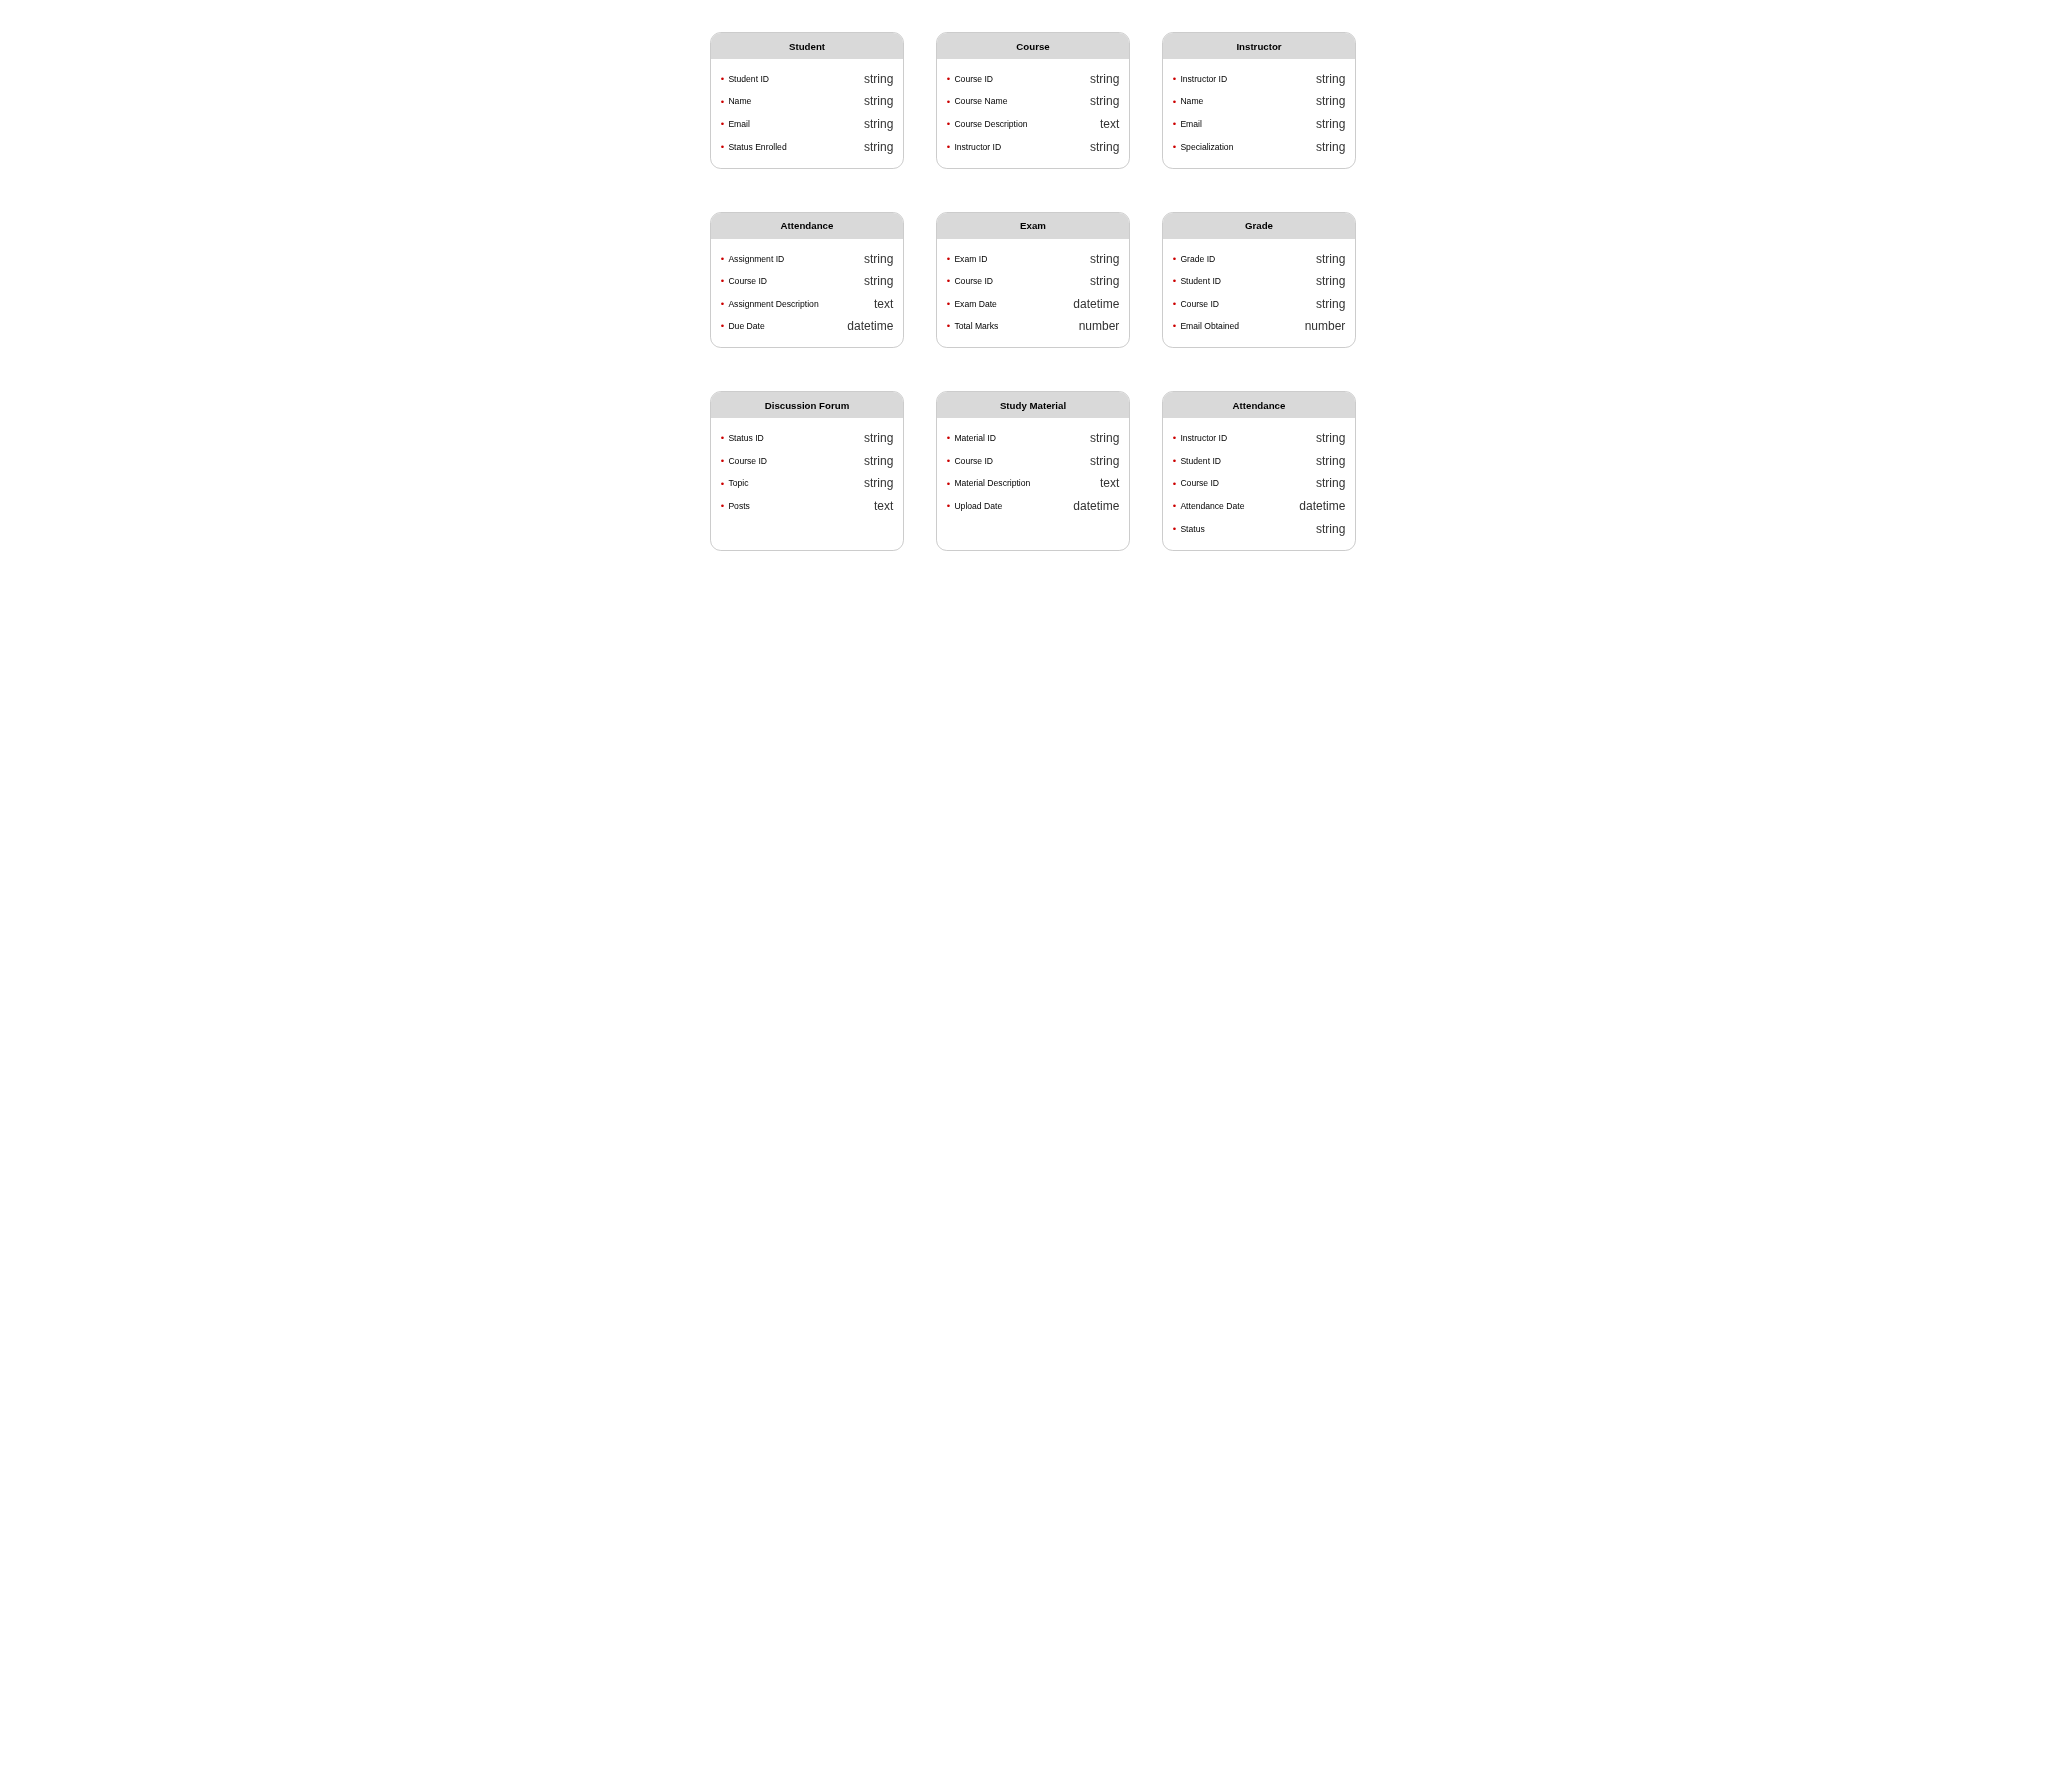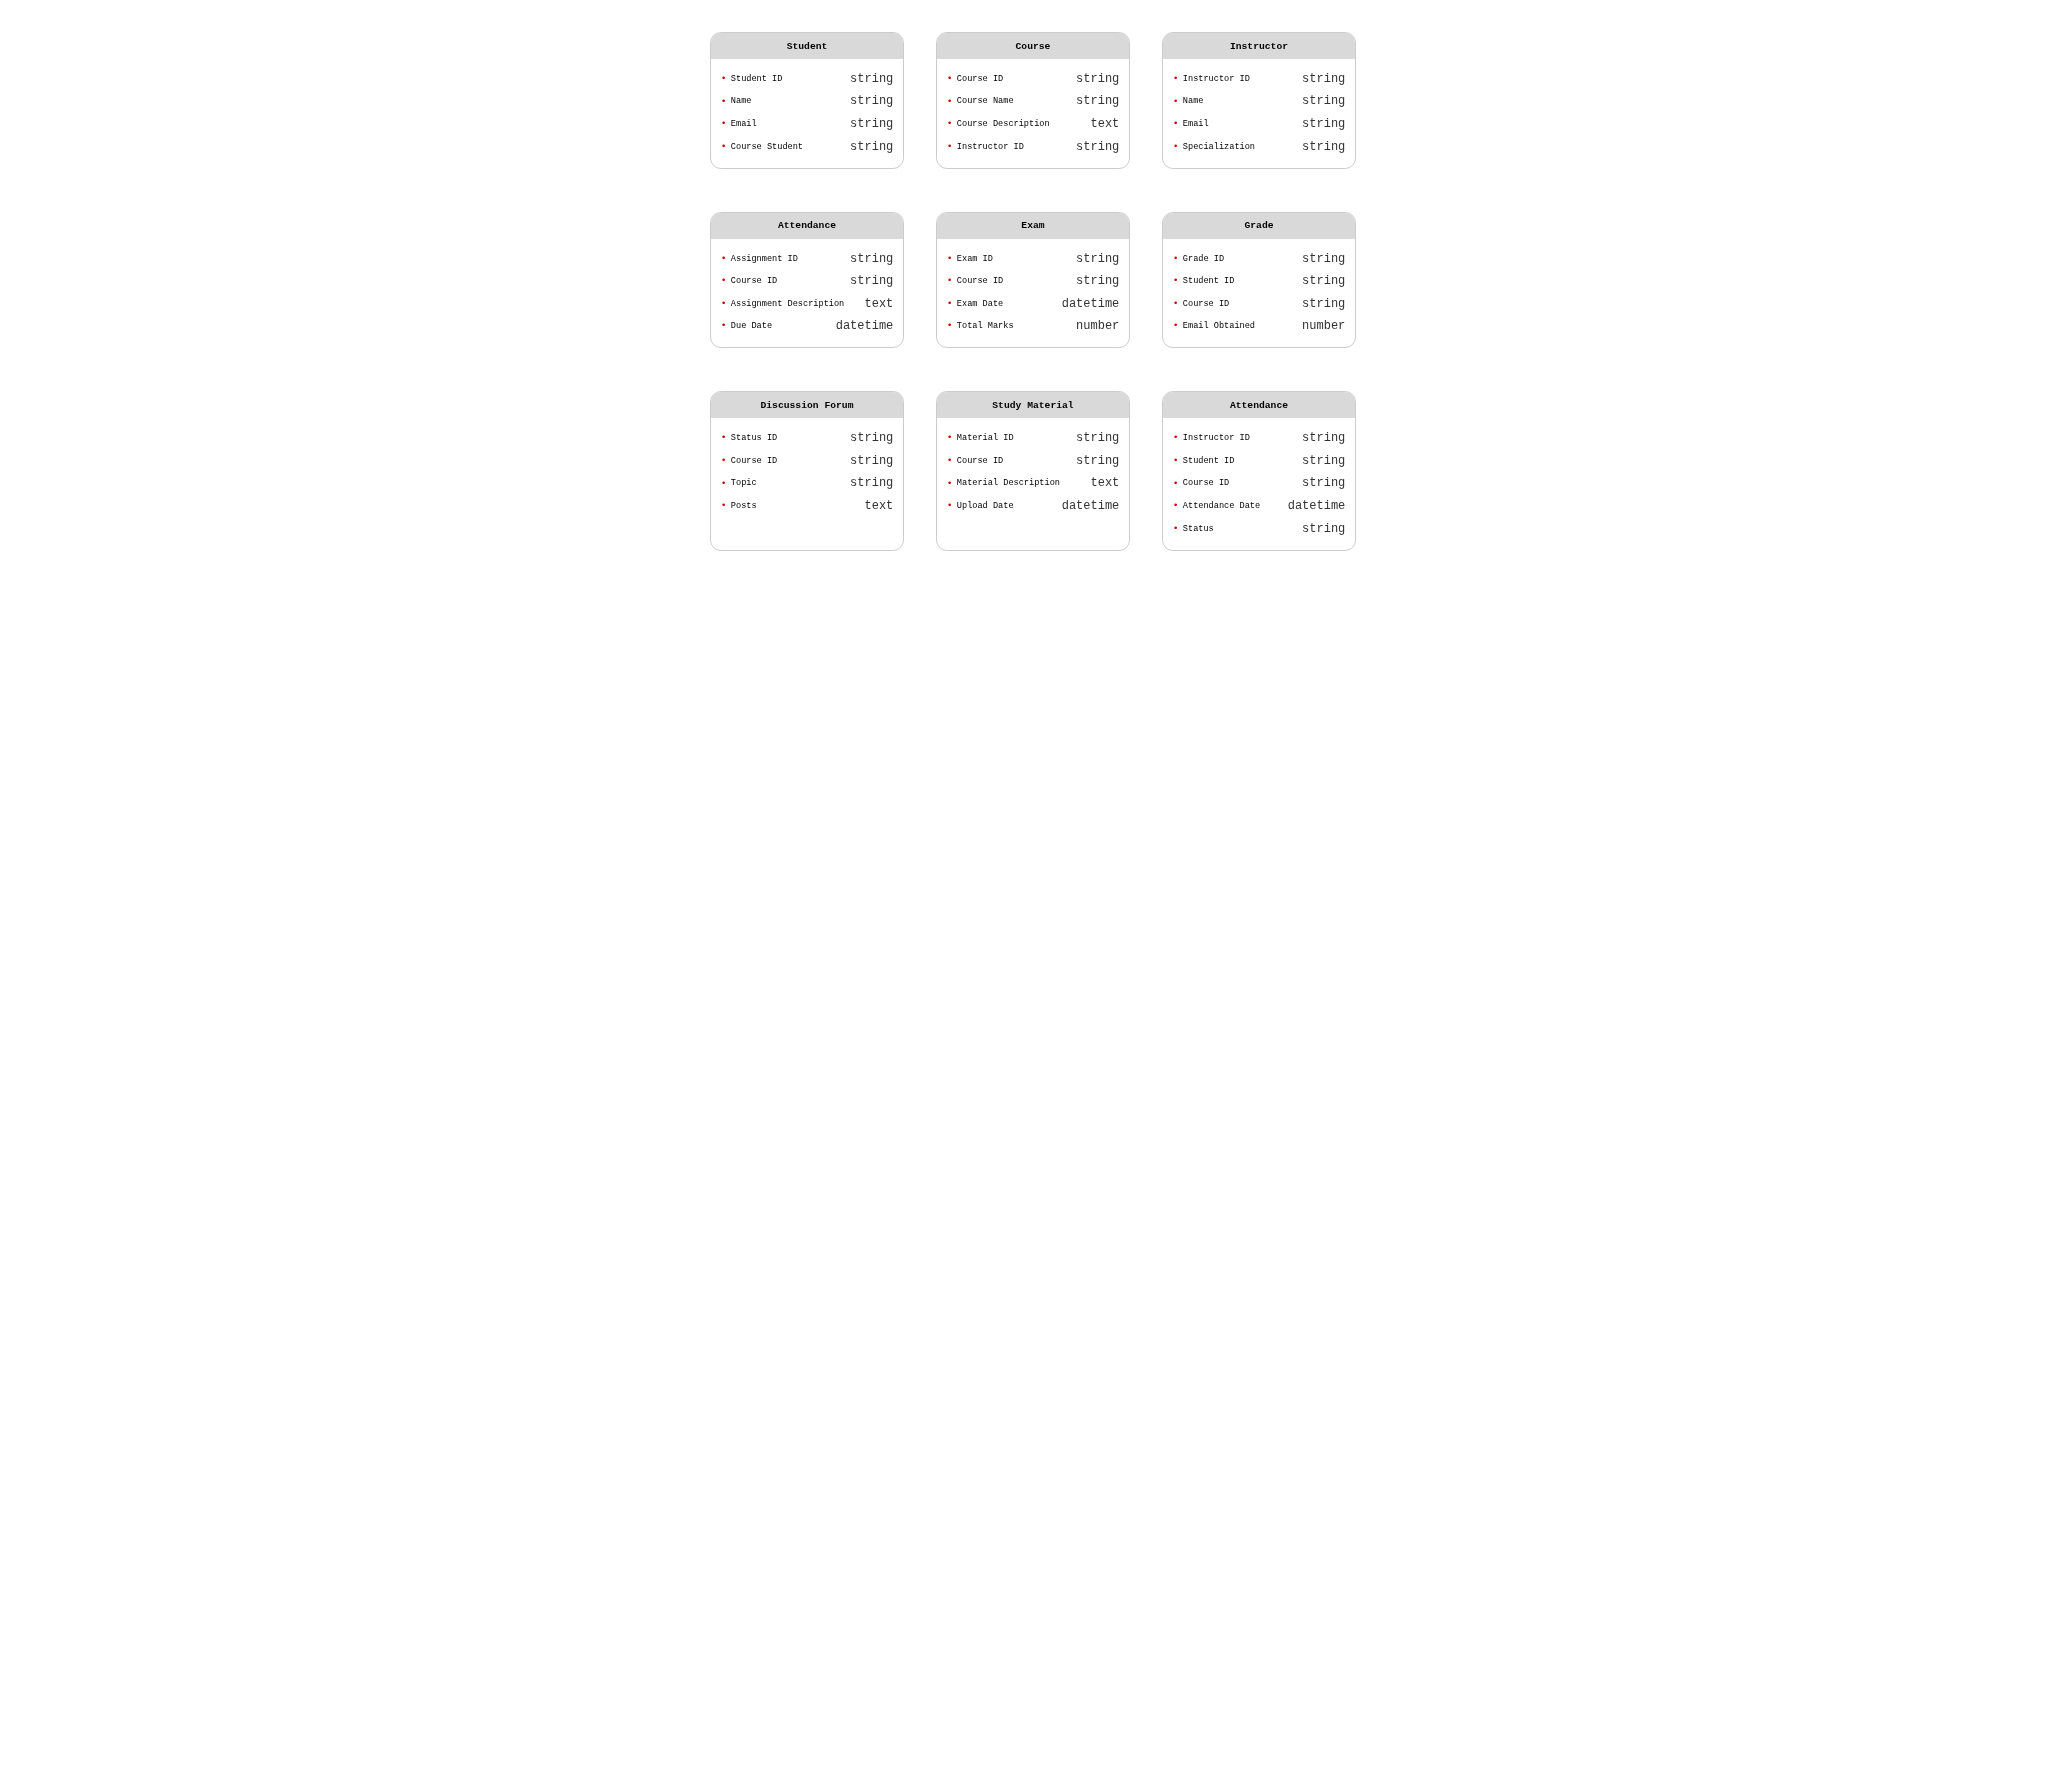--- a/index.html
+++ b/index.html
@@ -57,21 +57,21 @@
 
     .field-type {
       font-size: 12px;
       color: #333333;
       margin-left: 10.8px;
     }
   </style>
 </head>
 <body>
 
-<div style="max-width: 646px; margin: 0 auto; font-family: Liberation Mono, monospace;">
+<div style="max-width: 646px; margin: 0 auto;">
 
   <div style="display: grid; grid-template-columns: repeat(3, 1fr); gap: 32px; margin-bottom: 43px;">
 
     <div class="entity-card">
       <div class="entity-header">Student</div>
       <div class="entity-body">
         <div class="entity-row">
           <div class="field-name">
             <span class="bullet">•</span>
             <span>Student ID</span>
@@ -88,21 +88,21 @@
         <div class="entity-row">
           <div class="field-name">
             <span class="bullet">•</span>
             <span>Email</span>
           </div>
           <span class="field-type">string</span>
         </div>
         <div class="entity-row">
           <div class="field-name">
             <span class="bullet">•</span>
-            <span>Course Student</span>
+            <span>Status Enrolled</span>
           </div>
           <span class="field-type">string</span>
         </div>
       </div>
     </div>
 
     <div class="entity-card">
       <div class="entity-header">Course</div>
       <div class="entity-body">
         <div class="entity-row">

